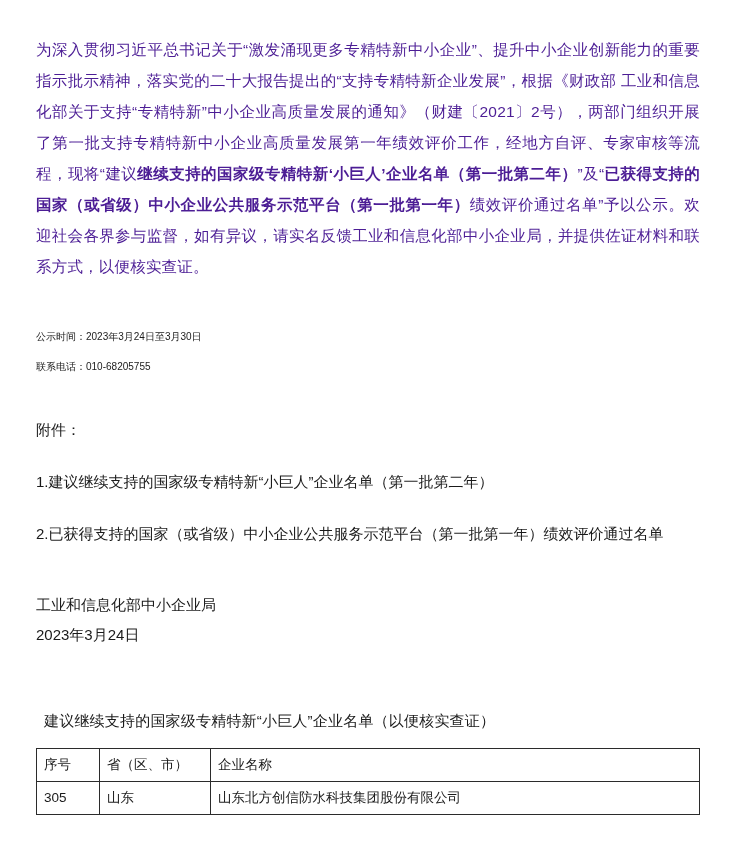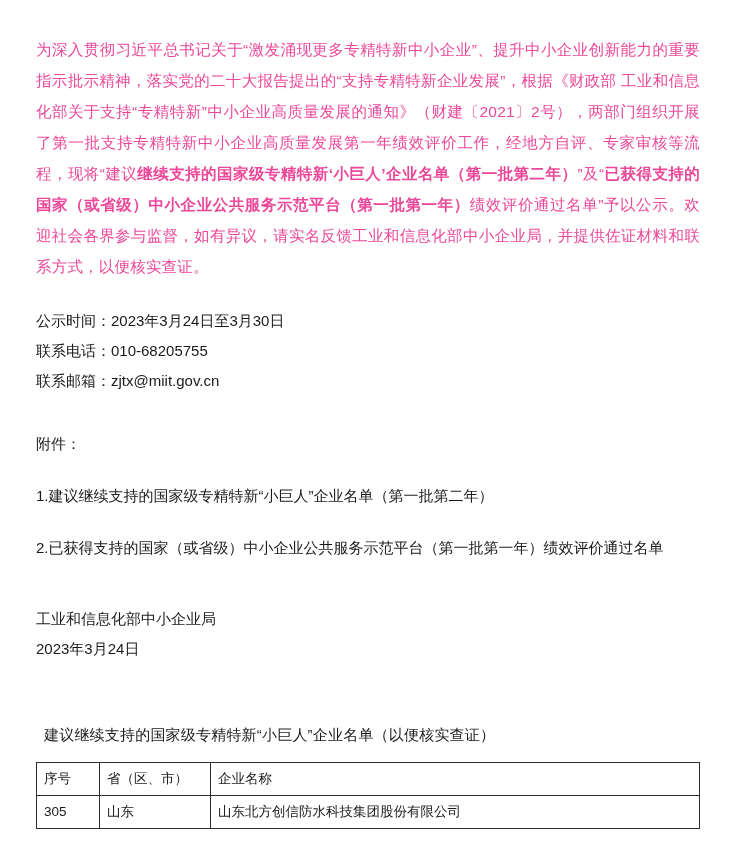--- a/index.html
+++ b/index.html
@@ -20,29 +20,29 @@
     height: 848px;
     box-sizing: border-box;
     padding: 34px 36px 0 36px;
   }
   .body-text {
     font-size: 15.5px;
     line-height: 31px;
     text-align: justify;
     text-justify: inter-ideograph;
     letter-spacing: 0.2px;
-    color: #ec4899;
+    color: #4c1d95;
     text-indent: 0;
   }
   .bold {
     font-weight: bold;
   }
   .meta-block {
-    margin-top: 24px;
-    font-size: 15px;
+    margin-top: 40px;
+    font-size: 10px;
     line-height: 30px;
     color: #1a1a1a;
   }
   .meta-line {
     white-space: nowrap;
   }
   .attach-title {
     margin-top: 34px;
     font-size: 15px;
     line-height: 28px;
@@ -101,23 +101,20 @@
     <span>为深入贯彻习近平总书记关于“激发涌现更多专精特新中小企业”、提升中小企业创新能力的重要指示批示精神，落实党的二十大报告提出的“支持专精特新企业发展”，根据《财政部 工业和信息化部关于支持“专精特新”中小企业高质量发展的通知》（财建〔2021〕2号），两部门组织开展了第一批支持专精特新中小企业高质量发展第一年绩效评价工作，经地方自评、专家审核等流程，现将“建议</span><span class="bold">继续支持的国家级专精特新‘小巨人’企业名单（第一批第二年）</span><span>”及“</span><span class="bold">已获得支持的国家（或省级）中小企业公共服务示范平台（第一批第一年）</span><span>绩效评价通过名单”予以公示。欢迎社会各界参与监督，如有异议，请实名反馈工业和信息化部中小企业局，并提供佐证材料和联系方式，以便核实查证。</span>
   </div>
 
   <div class="meta-block">
     <div class="meta-line">
       <span>公示时间：</span><span>2023年3月24日至3月30日</span>
     </div>
     <div class="meta-line">
       <span>联系电话：</span><span>010-68205755</span>
     </div>
-    <div class="meta-line">
-      <span>联系邮箱：</span><span>zjtx@miit.gov.cn</span>
-    </div>
   </div>
 
   <div class="attach-title">附件：</div>
   <div class="attach-item">1.建议继续支持的国家级专精特新“小巨人”企业名单（第一批第二年）</div>
   <div class="attach-item">2.已获得支持的国家（或省级）中小企业公共服务示范平台（第一批第一年）绩效评价通过名单</div>
 
   <div class="signature">
     <div>工业和信息化部中小企业局</div>
     <div>2023年3月24日</div>
   </div>

